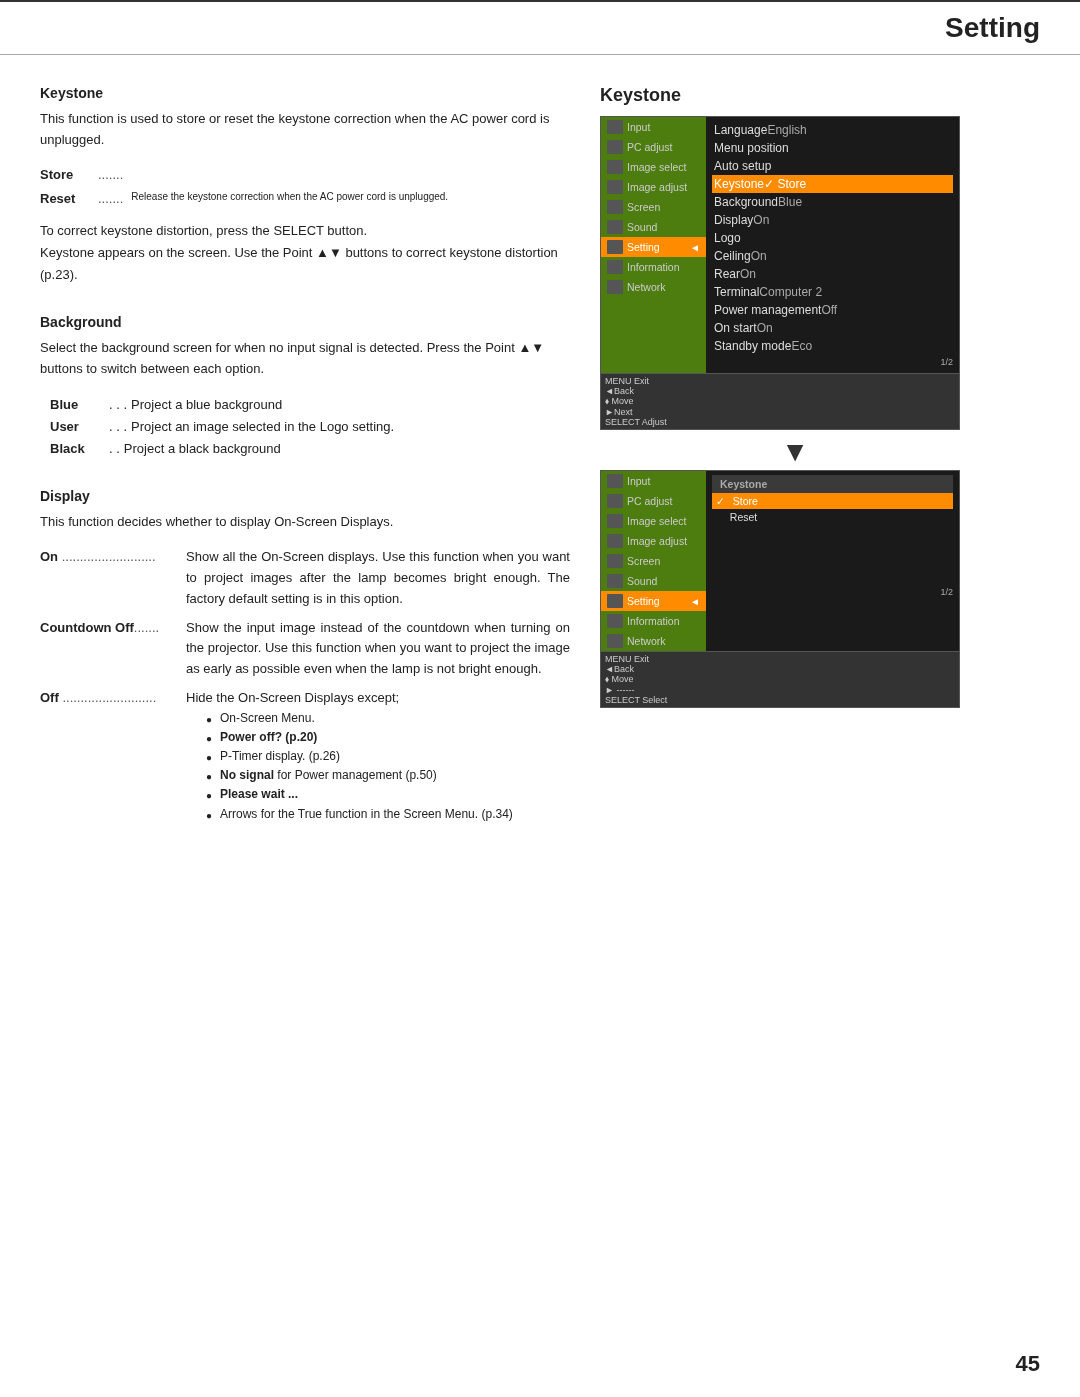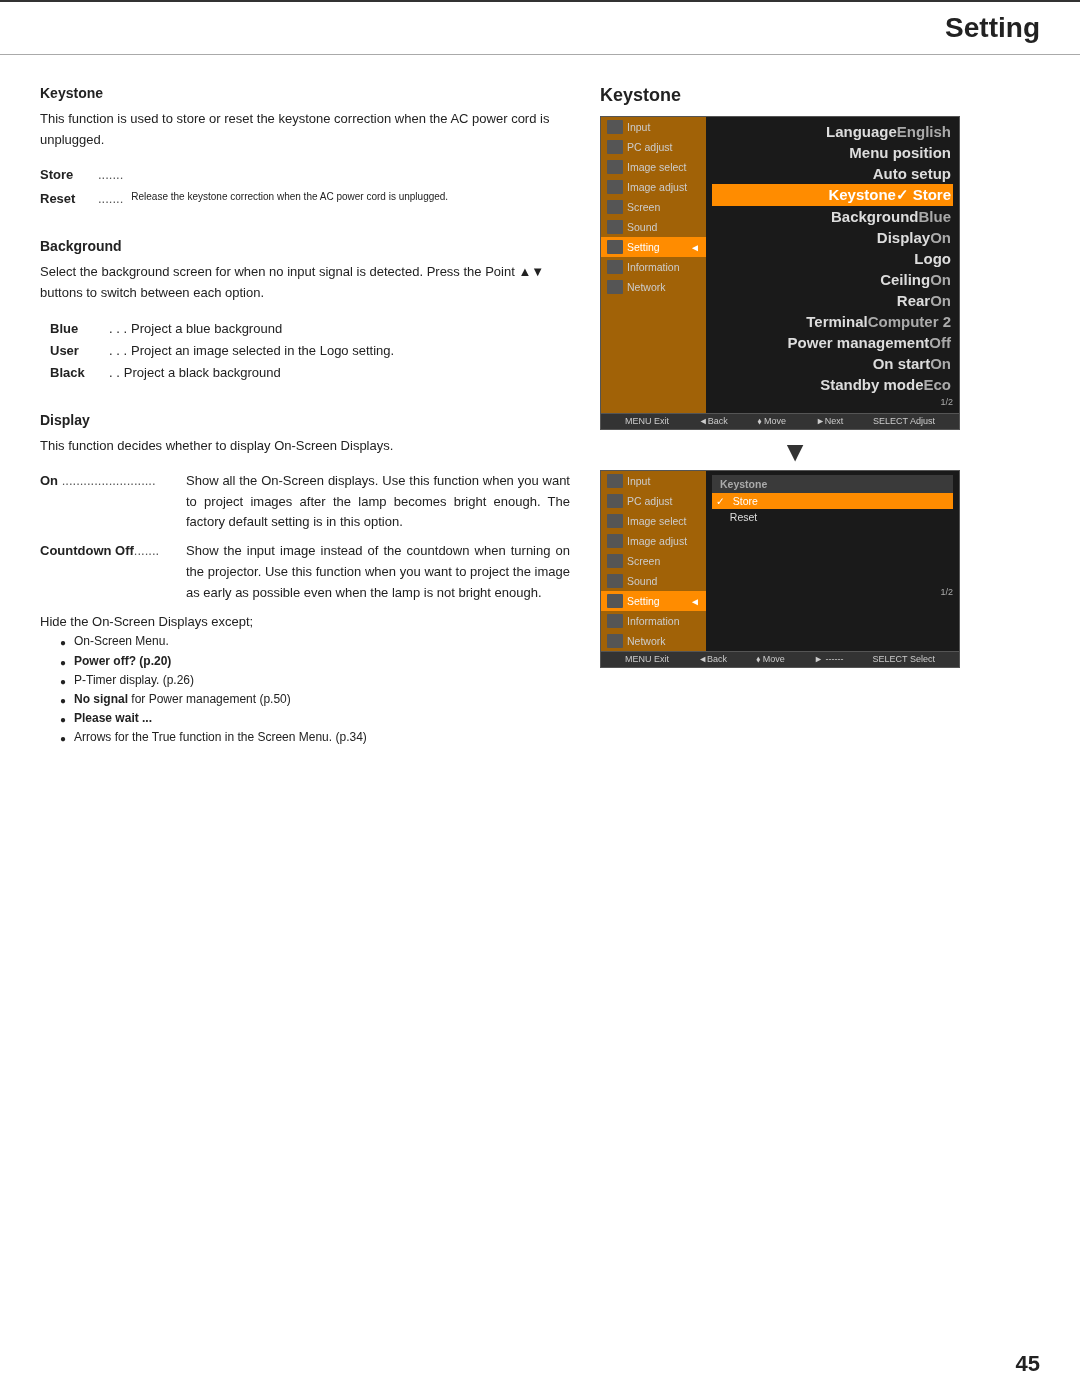--- a/index.html
+++ b/index.html
@@ -139,21 +139,21 @@
     .menu-screenshot {
       width: 360px;
       background: #1a1a1a;
       border: 1px solid #555;
       font-size: 11px;
       color: #fff;
       margin-bottom: 8px;
     }
 
     .menu-left {
-      background: #a16207;
+      background: #4d7c0f;
       width: 105px;
       vertical-align: top;
       padding: 0;
     }
     .menu-right {
       background: #1a1a1a;
       vertical-align: top;
       padding: 4px 8px;
     }
 
@@ -171,45 +171,45 @@
     }
     .menu-icon-img {
       width: 16px;
       height: 14px;
       background: #555;
       border-radius: 1px;
     }
 
     .menu-right-row {
       display: flex;
-      justify-content: flex-end;
+      justify-content: flex-start;
       padding: 2px 2px;
-      font-size: 15px;
+      font-size: 12px;
       color: #ddd;
-      font-weight: bold;
     }
     .menu-right-row.highlighted {
       background: #ff8c00;
       color: #fff;
     }
     .menu-right-row .rval {
       color: #aaa;
     }
     .menu-right-row.highlighted .rval {
       color: #fff;
     }
 
     .menu-statusbar {
       background: #333;
       display: flex;
       justify-content: space-between;
-      padding: 2px 24px;
+      padding: 2px 4px;
       font-size: 9px;
       color: #ccc;
       border-top: 1px solid #555;
+      flex-direction: column;
     }
 
     .arrow-down {
       text-align: center;
       font-size: 28px;
       color: #333;
       margin: 4px 0;
       line-height: 1;
     }
 
@@ -275,20 +275,24 @@
           <span style="min-width:50px; font-weight:bold; font-size:13px;">Store</span>
           <span style="color:#555; font-size:13px;">.......</span>
         </div>
         <div class="def-row" style="margin-top:4px;">
           <span style="min-width:50px; font-weight:bold; font-size:13px;">Reset</span>
           <span style="color:#555; font-size:13px;">.......</span>
           <span style="font-size:10px; text-align:justify; flex:1;">Release the keystone correction when the AC power cord is unplugged.</span>
         </div>
       </div>
 
+      <div style="font-size:13px; line-height:1.7; margin-top:6px;">
+        <span>To correct keystone distortion, press the SELECT button.</span><br>
+        <span>Keystone appears on the screen. Use the Point ▲▼ buttons to correct keystone distortion (p.23).</span>
+      </div>
     </div>
 
     <div class="section-block">
       <div class="section-title">Background</div>
       <div class="section-body">Select the background screen for when no input signal is detected. Press the Point ▲▼ buttons to switch between each option.</div>
       <div class="bg-options">
         <div class="brow">
           <span class="blbl"><b>Blue</b></span>
           <span>. . .</span>
           <span>Project a blue background</span>
@@ -320,20 +324,23 @@
         </div>
 
         <div class="drow">
           <div class="dlabel">
             <b>Countdown Off</b><span style="color:#555;">.......</span>
           </div>
           <div class="dtext">Show the input image instead of the countdown when turning on the projector. Use this function when you want to project the image as early as possible even when the lamp is not bright enough.</div>
         </div>
 
         <div class="drow">
+          <div class="dlabel">
+            <b>Off</b> <span style="color:#555;">..........................</span>
+          </div>
           <div class="dtext">
             <span>Hide the On-Screen Displays except;</span>
             <ul class="bullet-list">
               <li>On-Screen Menu.</li>
               <li><b>Power off? (p.20)</b></li>
               <li>P-Timer display. (p.26)</li>
               <li><b>No signal</b> for Power management (p.50)</li>
               <li><b>Please wait ...</b></li>
               <li>Arrows for the True function in the Screen Menu. (p.34)</li>
             </ul>

